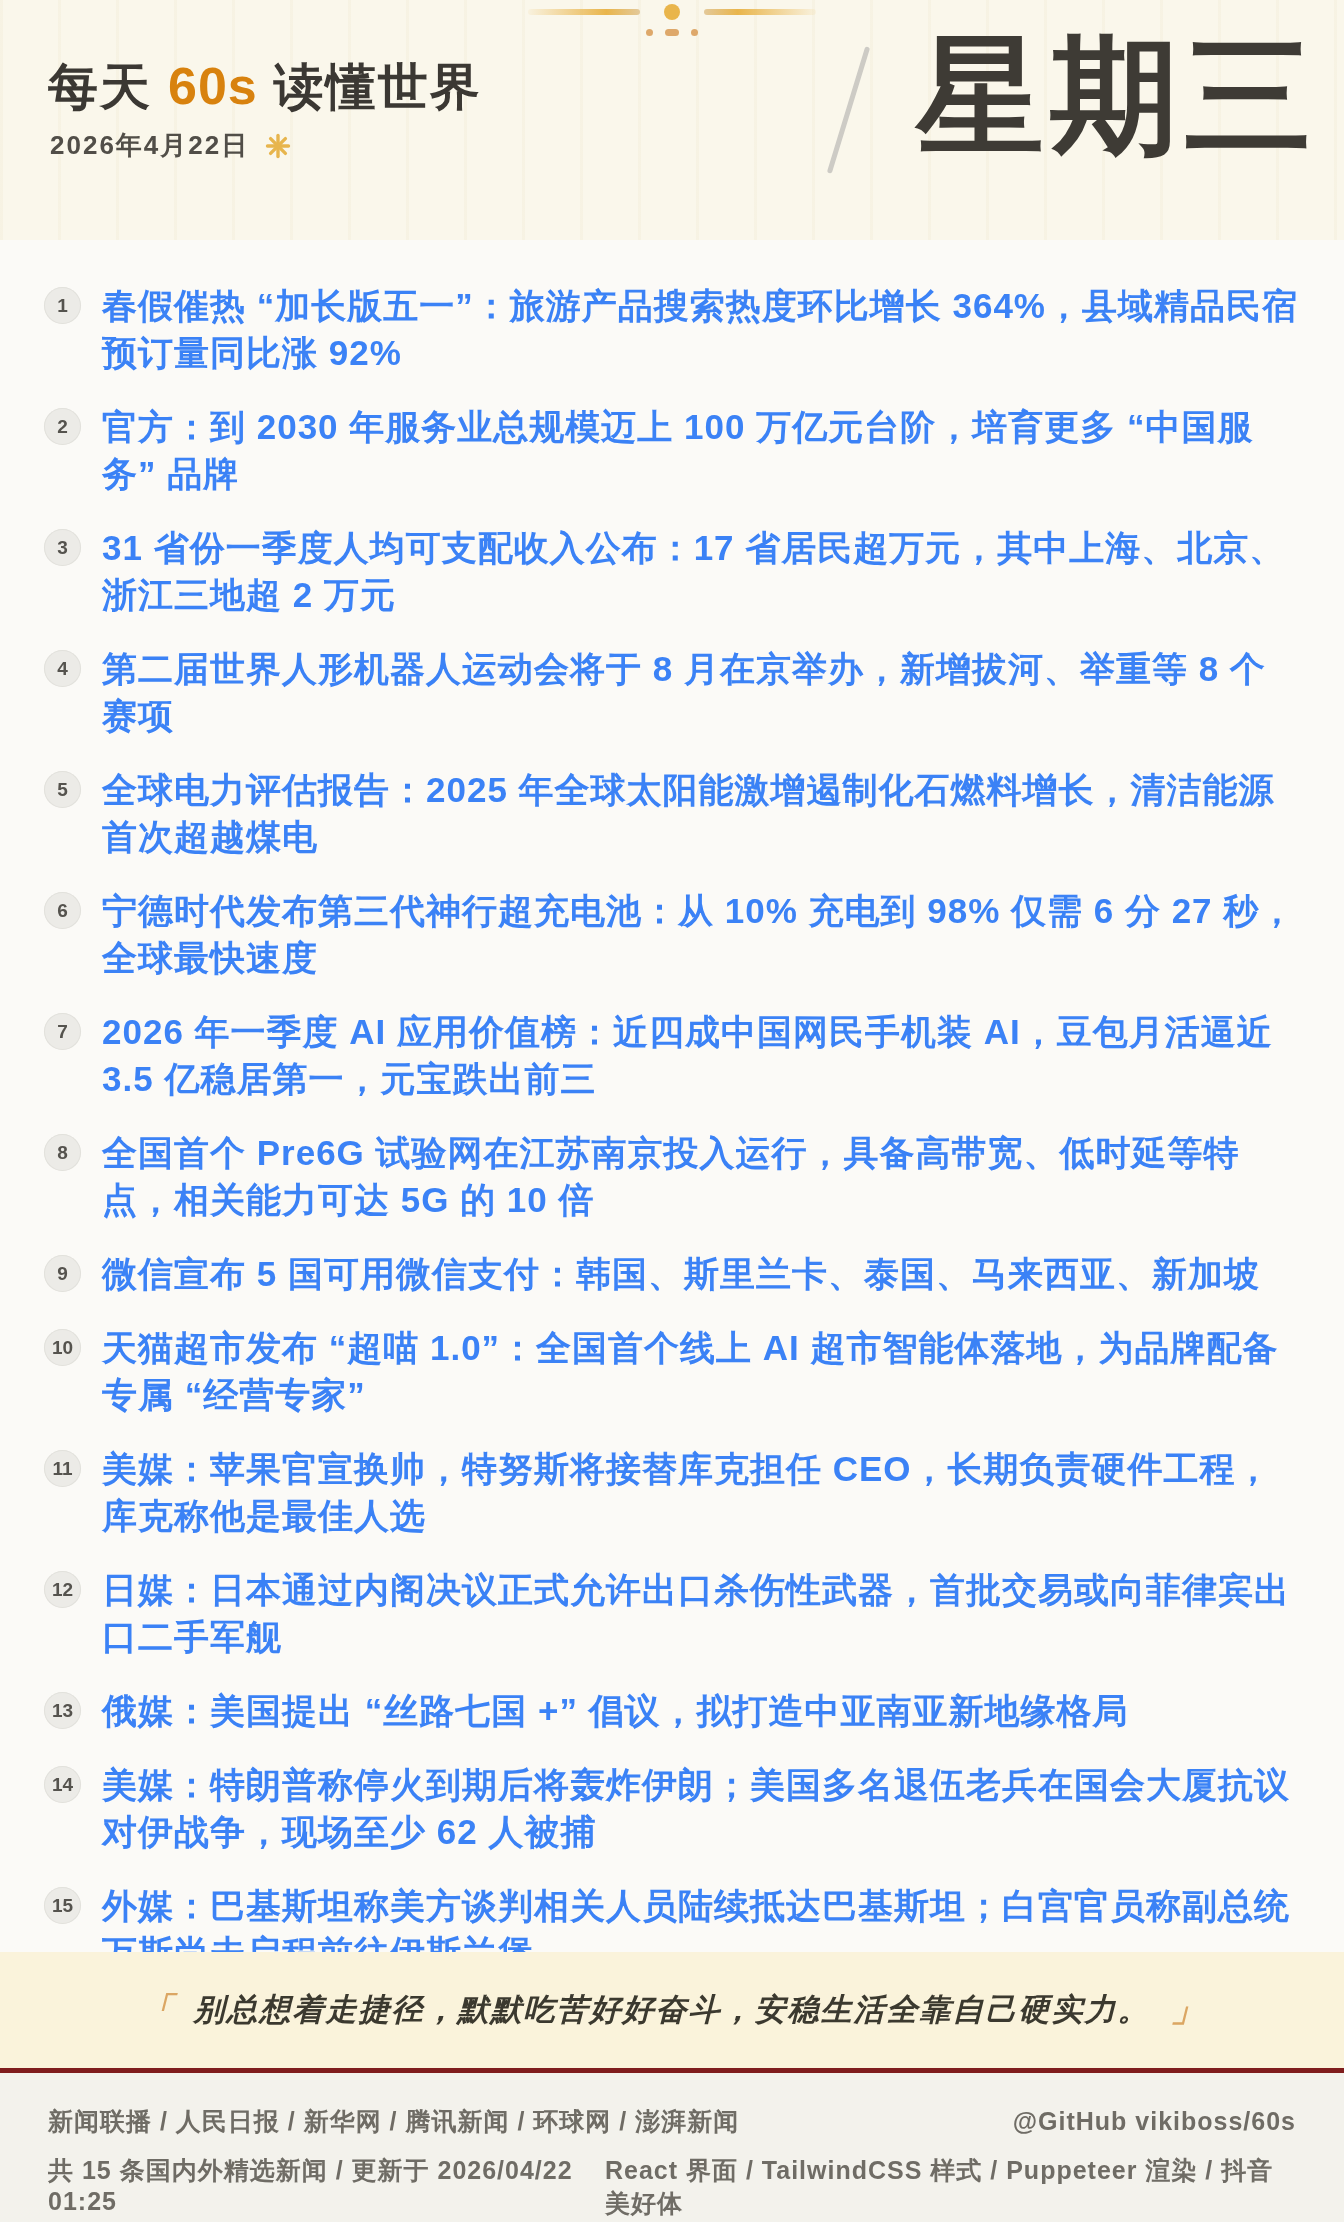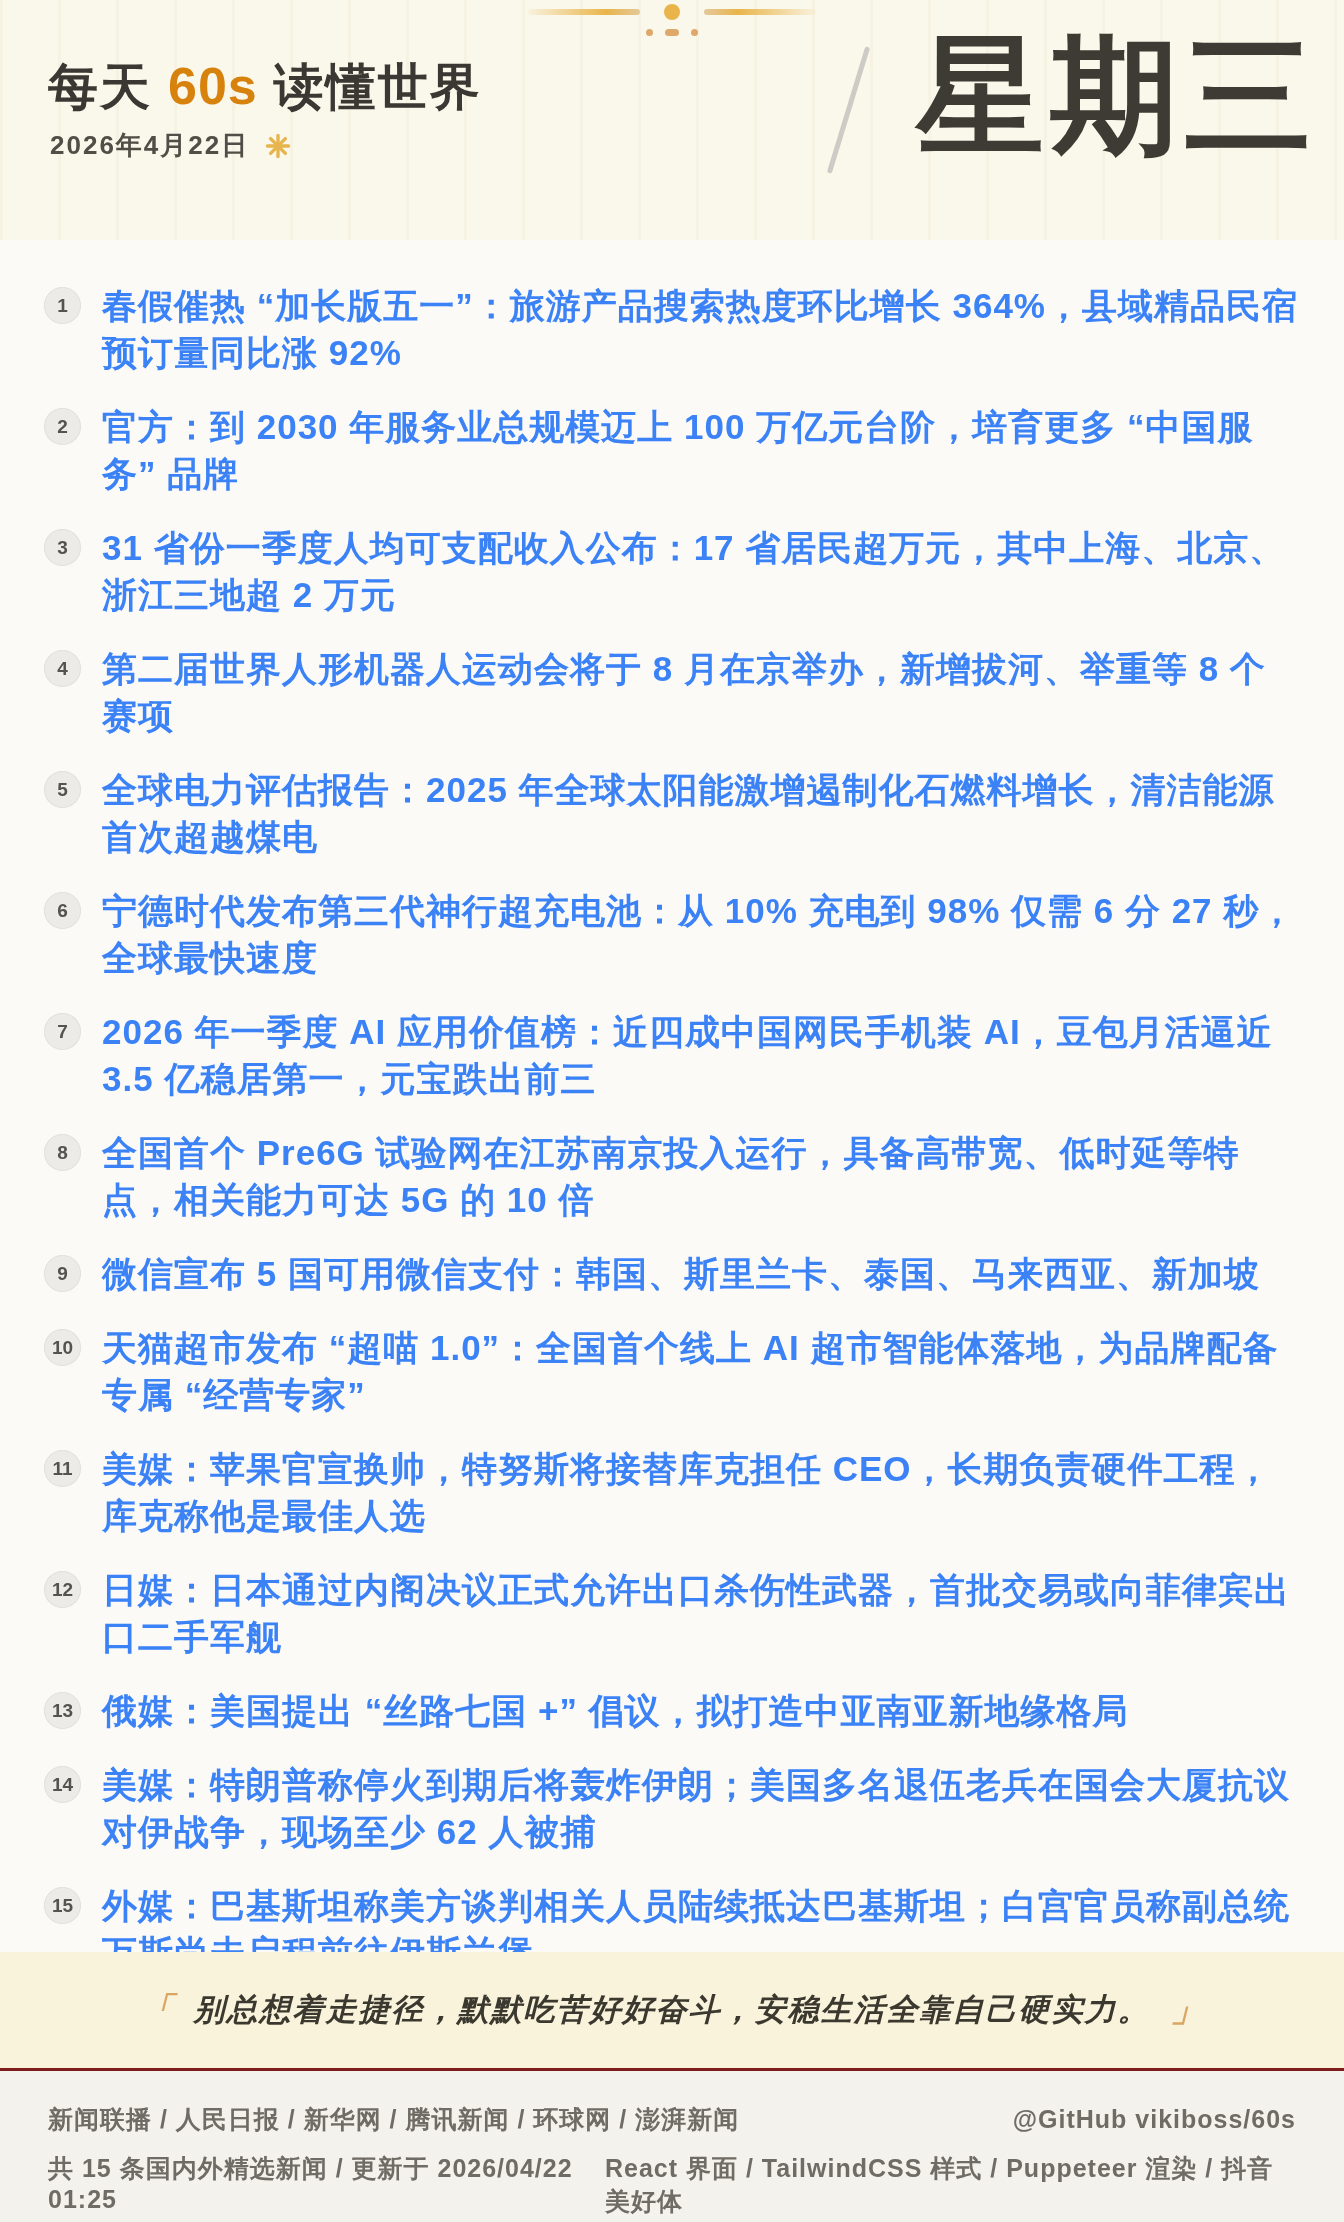--- a/index.html
+++ b/index.html
@@ -89,21 +89,21 @@
     font-style:italic;
   }
   .quote-bracket { font-size:34px; font-weight:bold; color:#dba663; margin:0 20px; }
   .quote-text { font-size:31px; font-weight:bold; color:#3b392f; letter-spacing:2px; }
 
   
   .footer {
     flex:0 0 auto;
     height:154px;
     background:#f3f2ec;
-    border-top:3px solid #7f1d1d;
+    border-top:5px solid #7f1d1d;
     padding:32px 48px 0 48px;
     font-size:25px; font-weight:bold; color:#6f6c65;
   }
   .footer-row { display:flex; justify-content:space-between; align-items:baseline; margin-bottom:16px; letter-spacing:1px; }
 </style>
 </head>
 <body>
 
 <div class="header">
   <div class="ornament">

